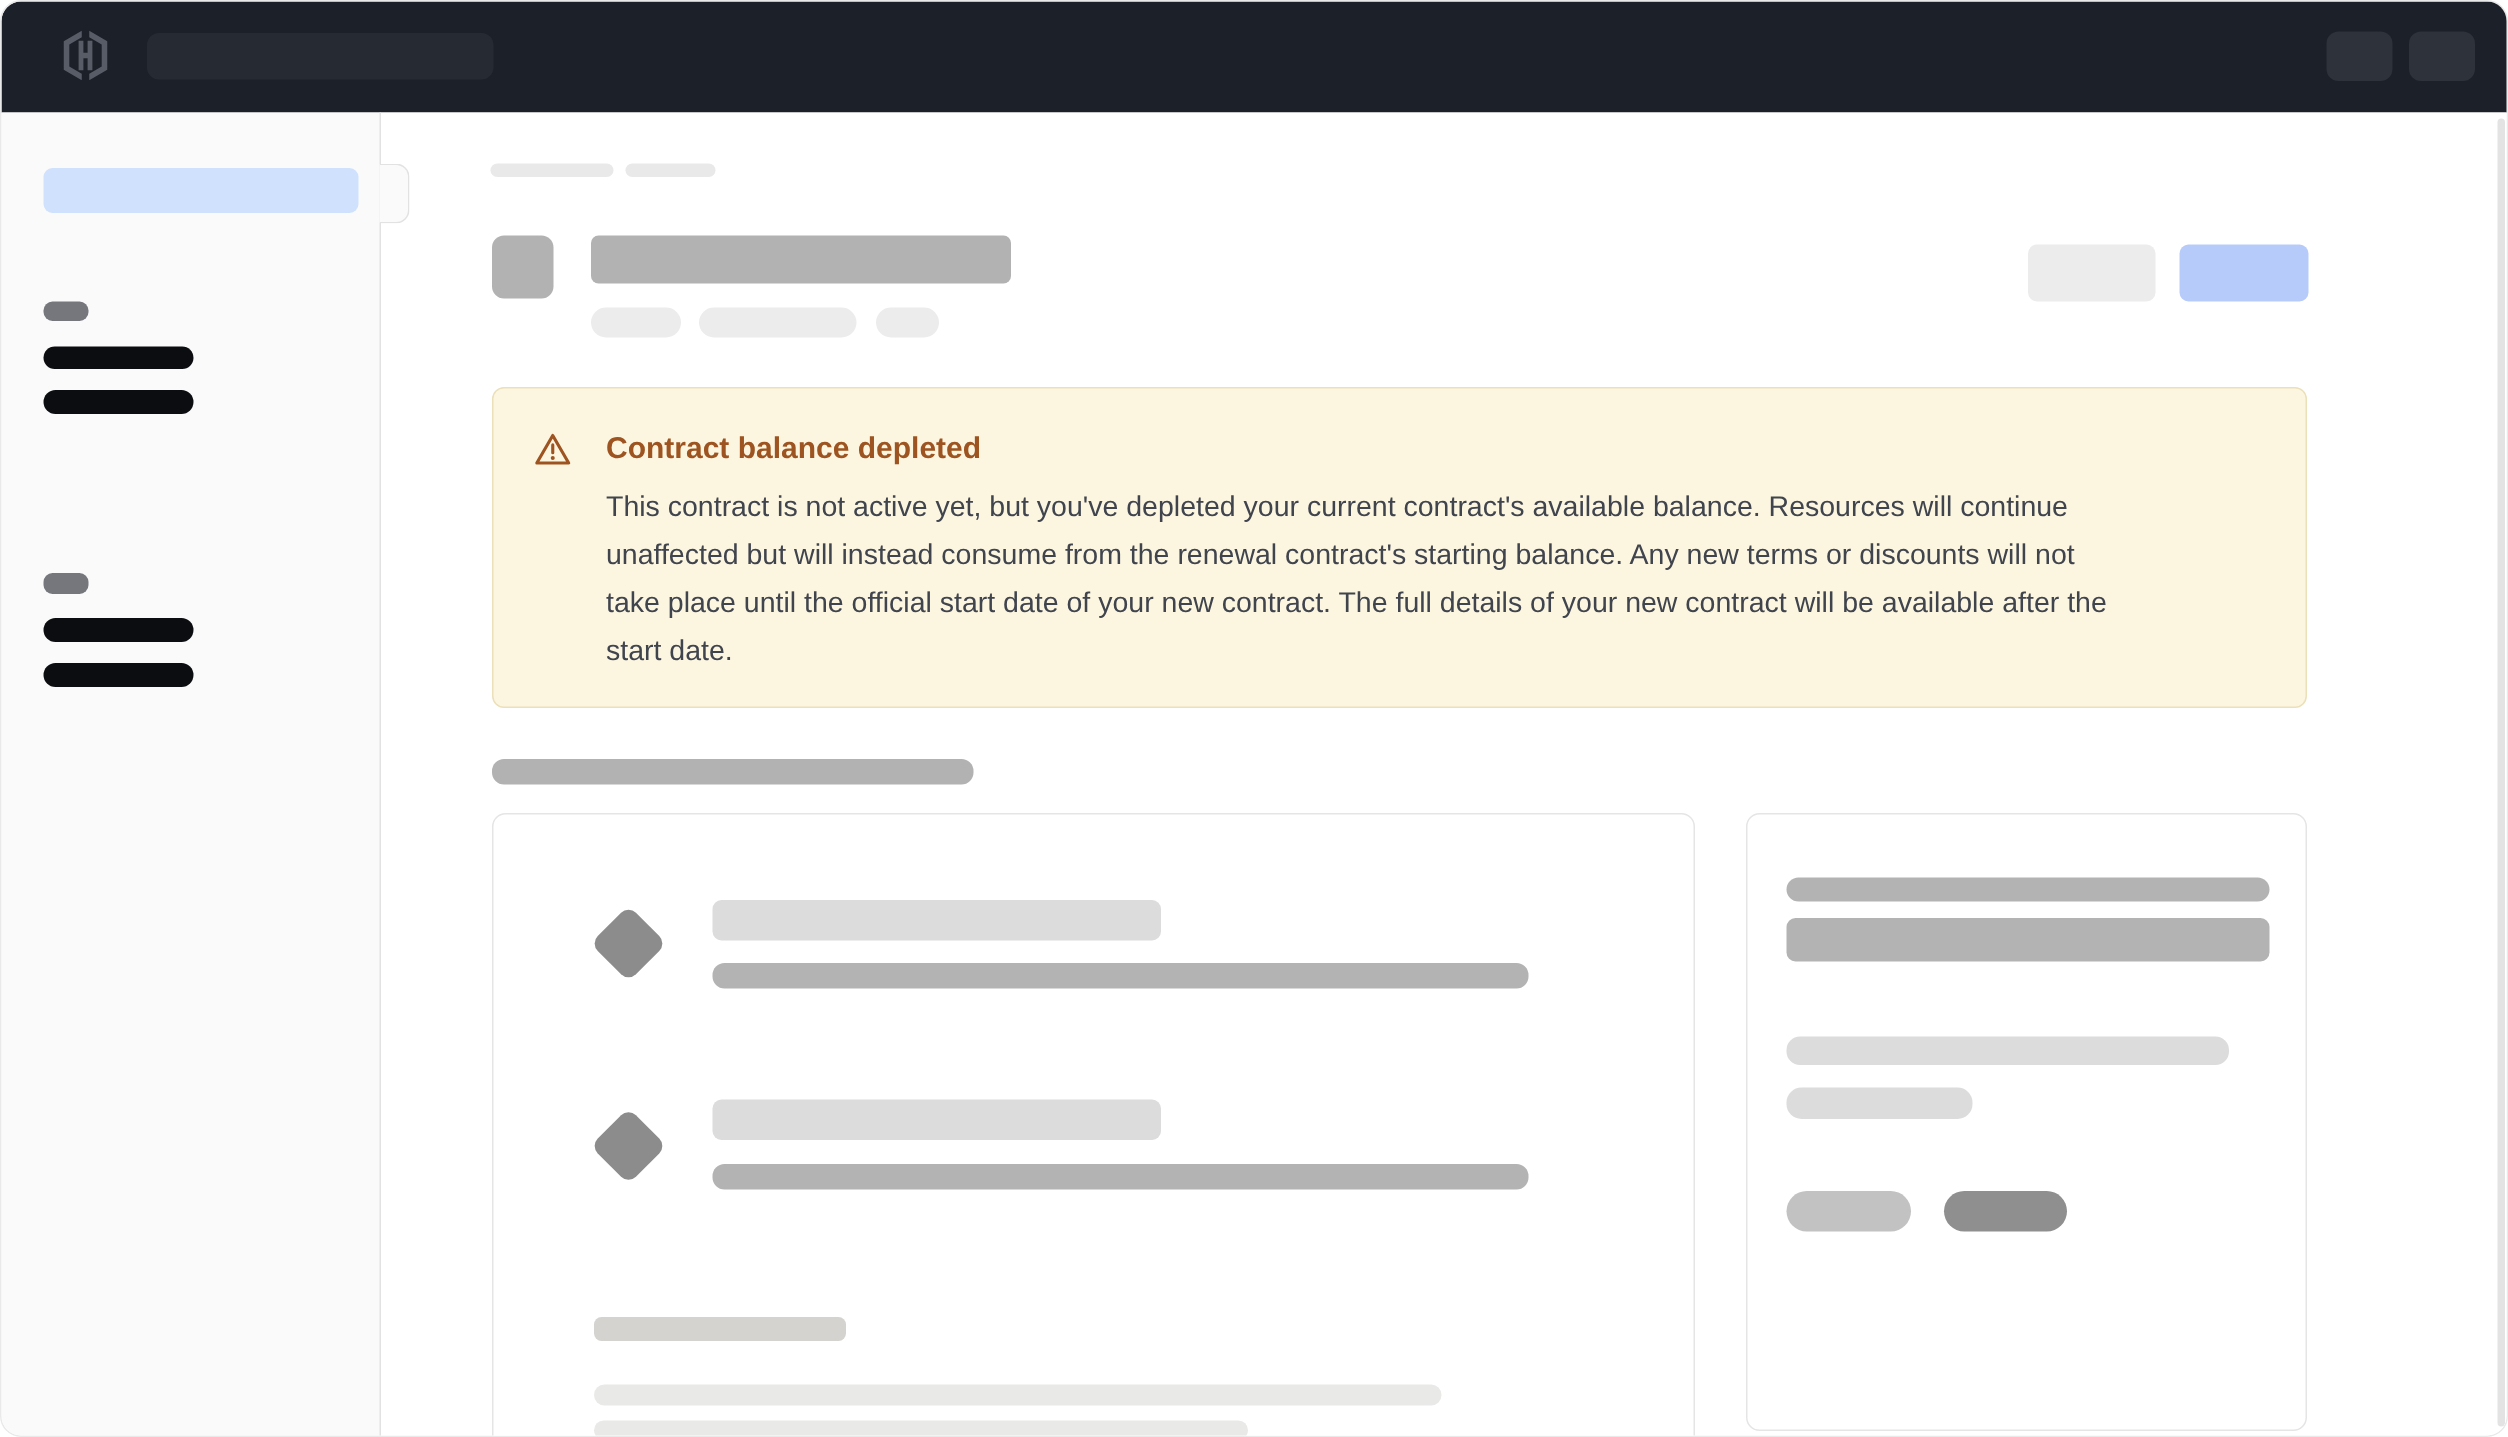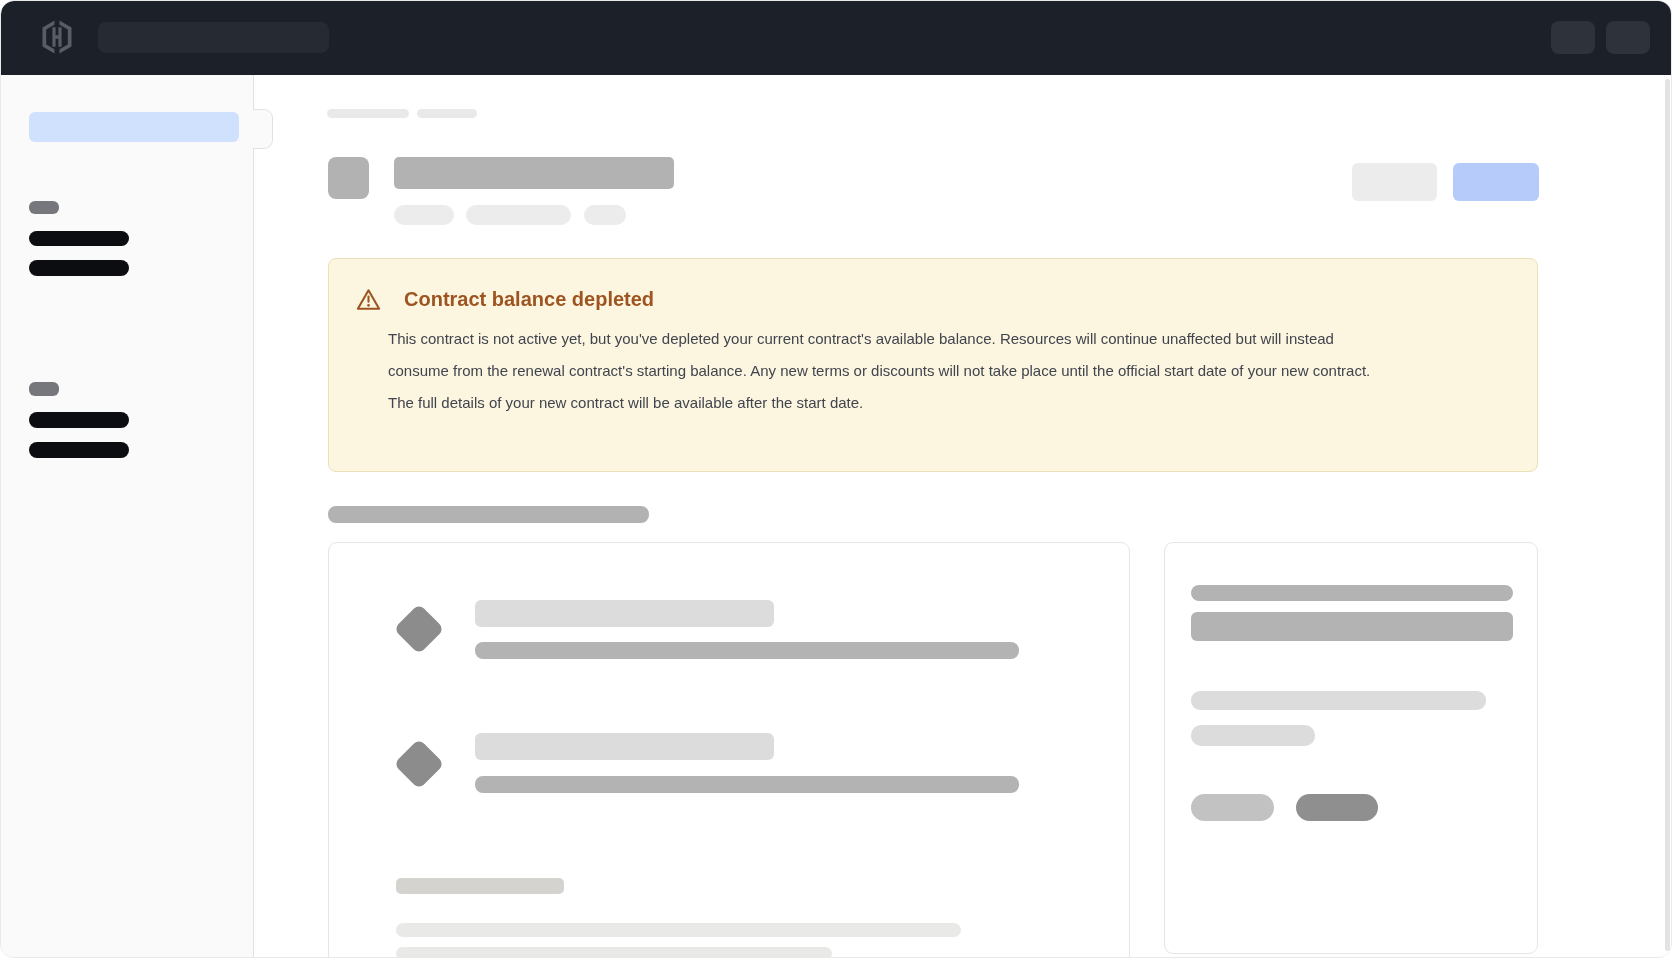--- a/index.html
+++ b/index.html
@@ -51,21 +51,21 @@
   .tag.t2 { left:212px; width:105px; }
   .tag.t3 { left:330px; width:42px; }
 
   
   .alert { position:absolute; left:74px; top:183px; width:1210px; height:214px;
            background:#fcf6e1; border:1px solid #ece0bb; border-radius:8px;
            padding:26px 40px 26px 27px; }
   .alert-head { display:flex; align-items:flex-start; }
   .alert-ico { width:25px; height:23px; margin-top:3px; flex:0 0 auto; }
   .alert-title { margin-left:23px; font-size:20px; font-weight:700; color:#9d5420; line-height:28px; }
-  .alert-body { margin:10px 0 0 32px; max-width:1005px; font-size:15px; line-height:32px;
+  .alert-body { margin:10px 0 0 48px; max-width:1005px; font-size:19px; line-height:32px;
                 color:#40444d; }
 
   
   .section-bar { position:absolute; left:74px; top:431px; width:321px; height:17px;
                  background:#b2b2b2; border-radius:8px; }
   .card { position:absolute; top:467px; background:#ffffff; border:1px solid #e5e5e5; border-radius:9px; }
   .card.left  { left:74px;  width:802px; height:540px; }
   .card.right { left:910px; width:374px; height:412px; }
 
   .diamond { position:absolute; width:36px; height:36px; background:#8c8c8c;

